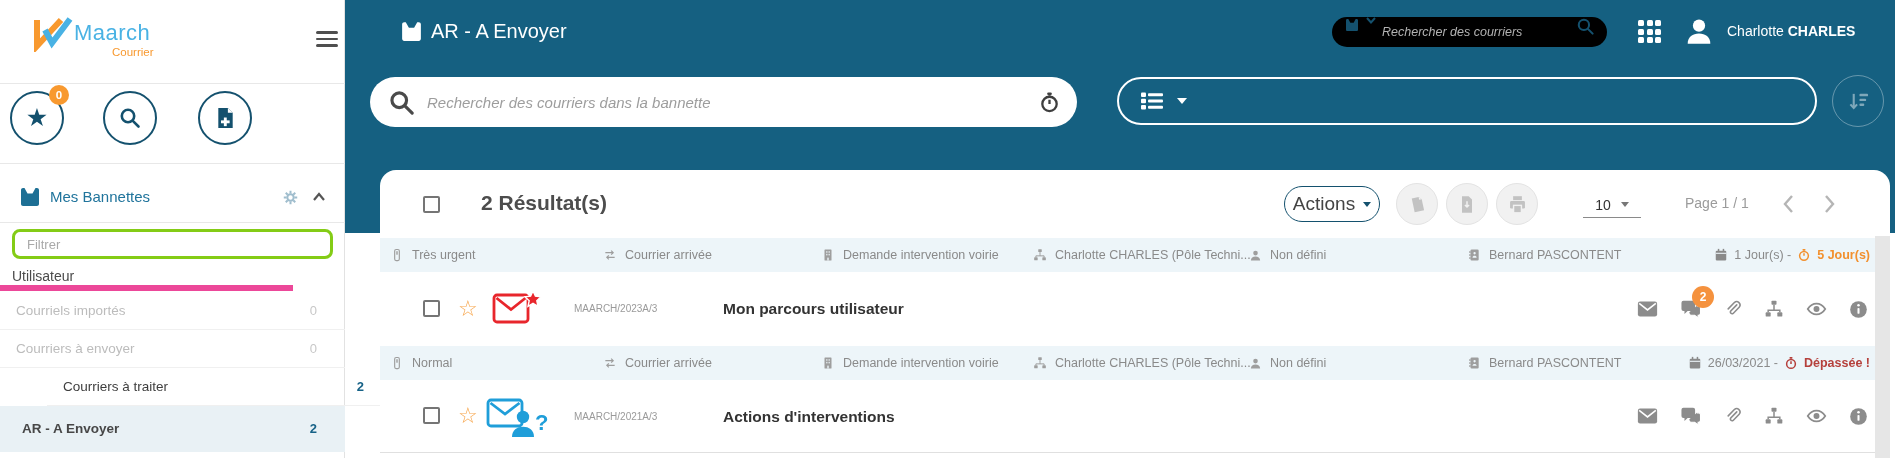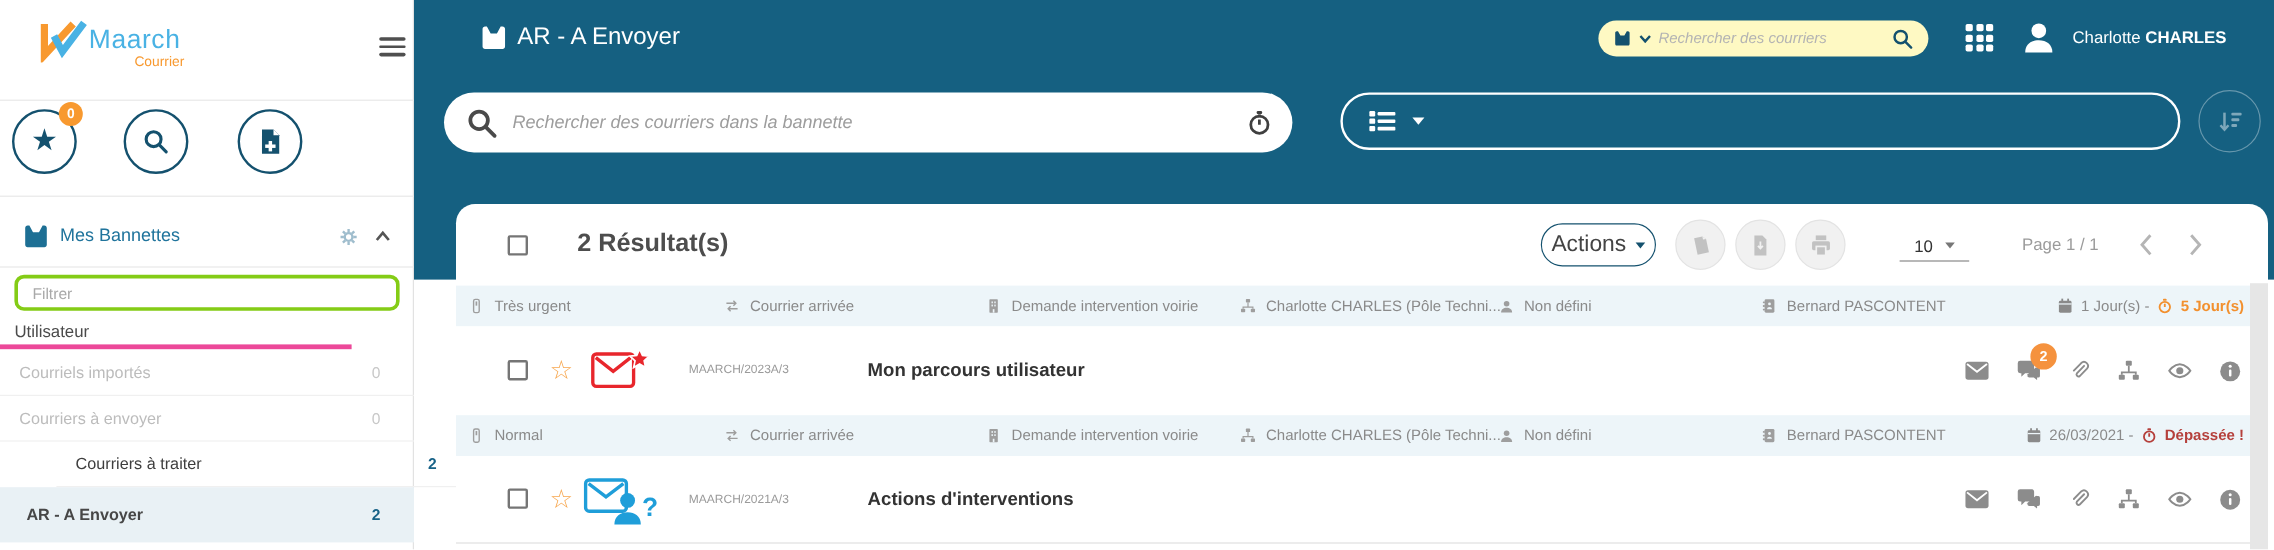--- a/index.html
+++ b/index.html
@@ -15,33 +15,33 @@
   .hamburger { position:absolute; left:316px; top:31px; width:22px; cursor:pointer; }
   .hamburger i { display:block; width:22px; height:2.6px; background:#4f4f4f; border-radius:2px; margin-bottom:4px; }
   .sb-divider { position:absolute; left:0; width:345px; height:1px; background:#e8e8e8; }
   .circle-btn { position:absolute; top:91px; width:54px; height:54px; border-radius:50%; background:#fff; border:2px solid #14516e; display:flex; align-items:center; justify-content:center; cursor:pointer; }
   .fav-star { font-size:25px; color:#14516e; line-height:1; margin-top:-2px; }
   .fav-badge { position:absolute; left:49px; top:85px; width:20px; height:20px; border-radius:50%; background:#f8992f; color:#fff; font-size:11.5px; font-weight:bold; display:flex; align-items:center; justify-content:center; }
   .panel-head { position:absolute; left:0; top:176px; width:345px; height:42px; }
   .panel-title { position:absolute; left:50px; top:0; line-height:42px; font-size:15px; color:#20749c; }
   .filter-input { position:absolute; left:12px; top:229px; width:321px; height:30px; border:3px solid #84cc16; border-radius:8px; font-size:13px; color:#555; padding:0 12px; font-family:inherit; outline:none; }
   .filter-input::placeholder { color:#a9a9a9; }
-  .group-label { position:absolute; left:0; top:264px; width:293px; height:27px; border-bottom:4px solid #ec4899; font-size:14px; color:#4a4a4a; padding-left:12px; line-height:24px; }
+  .group-label { position:absolute; left:0; top:264px; width:293px; height:27px; border-bottom:6px solid #ec4899; font-size:14px; color:#4a4a4a; padding-left:12px; line-height:24px; }
   .sb-item { position:absolute; left:0; width:345px; height:38px; line-height:38px; font-size:13.5px; border-bottom:1px solid #f0f0f0; padding-left:16px; cursor:pointer; }
   .sb-item .cnt { position:absolute; right:28px; font-size:13px; }
   .sb-item.dim { color:#bcbcbc; } .sb-item.dim .cnt { color:#c8c8c8; }
   .sb-item.norm { color:#3e3e3e;margin-left:47px; } .sb-item.norm .cnt { color:#176287; font-weight:bold; }
   .sb-item.sel { top:406px; height:46px; line-height:46px; background:#e9f1f5; color:#474747; font-weight:bold; padding-left:22px; border-bottom:none; }
   .sb-item.sel .cnt { color:#176287; font-weight:bold; }
 
   
   .main { position:absolute; left:345px; top:0; width:1550px; height:458px; }
   .teal-band { position:absolute; left:0; top:0; width:1550px; height:233px; background:#156081; }
   .page-title { position:absolute; left:86px; top:0; height:62px; line-height:62px; font-size:20px; color:#fff; }
-  .quick-search { position:absolute; left:987px; top:17px; width:275px; height:30px; background:#fef9c3; border-radius:15px; display:flex; align-items:center; padding:0 12px; gap:6px; }
+  .quick-search { position:absolute; left:987px; top:17px; width:275px; height:30px; background:#000000; border-radius:15px; display:flex; padding:0 12px; gap:6px; }
   .quick-search input { flex:1; border:none; outline:none; font-size:12.5px; font-style:italic; color:#777; font-family:inherit; min-width:0; background:transparent; }
   .quick-search input::placeholder { color:#b3b3b3; font-style:italic; }
   .apps-grid { position:absolute; left:1293px; top:20px; display:grid; grid-template-columns:repeat(3,6px); gap:2.5px; cursor:pointer; }
   .apps-grid i { width:6px; height:6px; background:#fff; border-radius:1.5px; }
   .user-chip { position:absolute; left:1338px; top:0; height:62px; display:flex; align-items:center; gap:12px; cursor:pointer; }
   .user-name { color:#fff; font-size:14px; }
   .user-name b { font-weight:bold; }
   .main-search { position:absolute; left:25px; top:77px; width:707px; height:50px; background:#fff; border-radius:25px; display:flex; align-items:center; padding:0 16px 0 18px; gap:12px; }
   .main-search input { flex:1; border:none; outline:none; font-size:15px; font-style:italic; color:#777; font-family:inherit; background:transparent; }
   .main-search input::placeholder { color:#9d9d9d; font-style:italic; }

